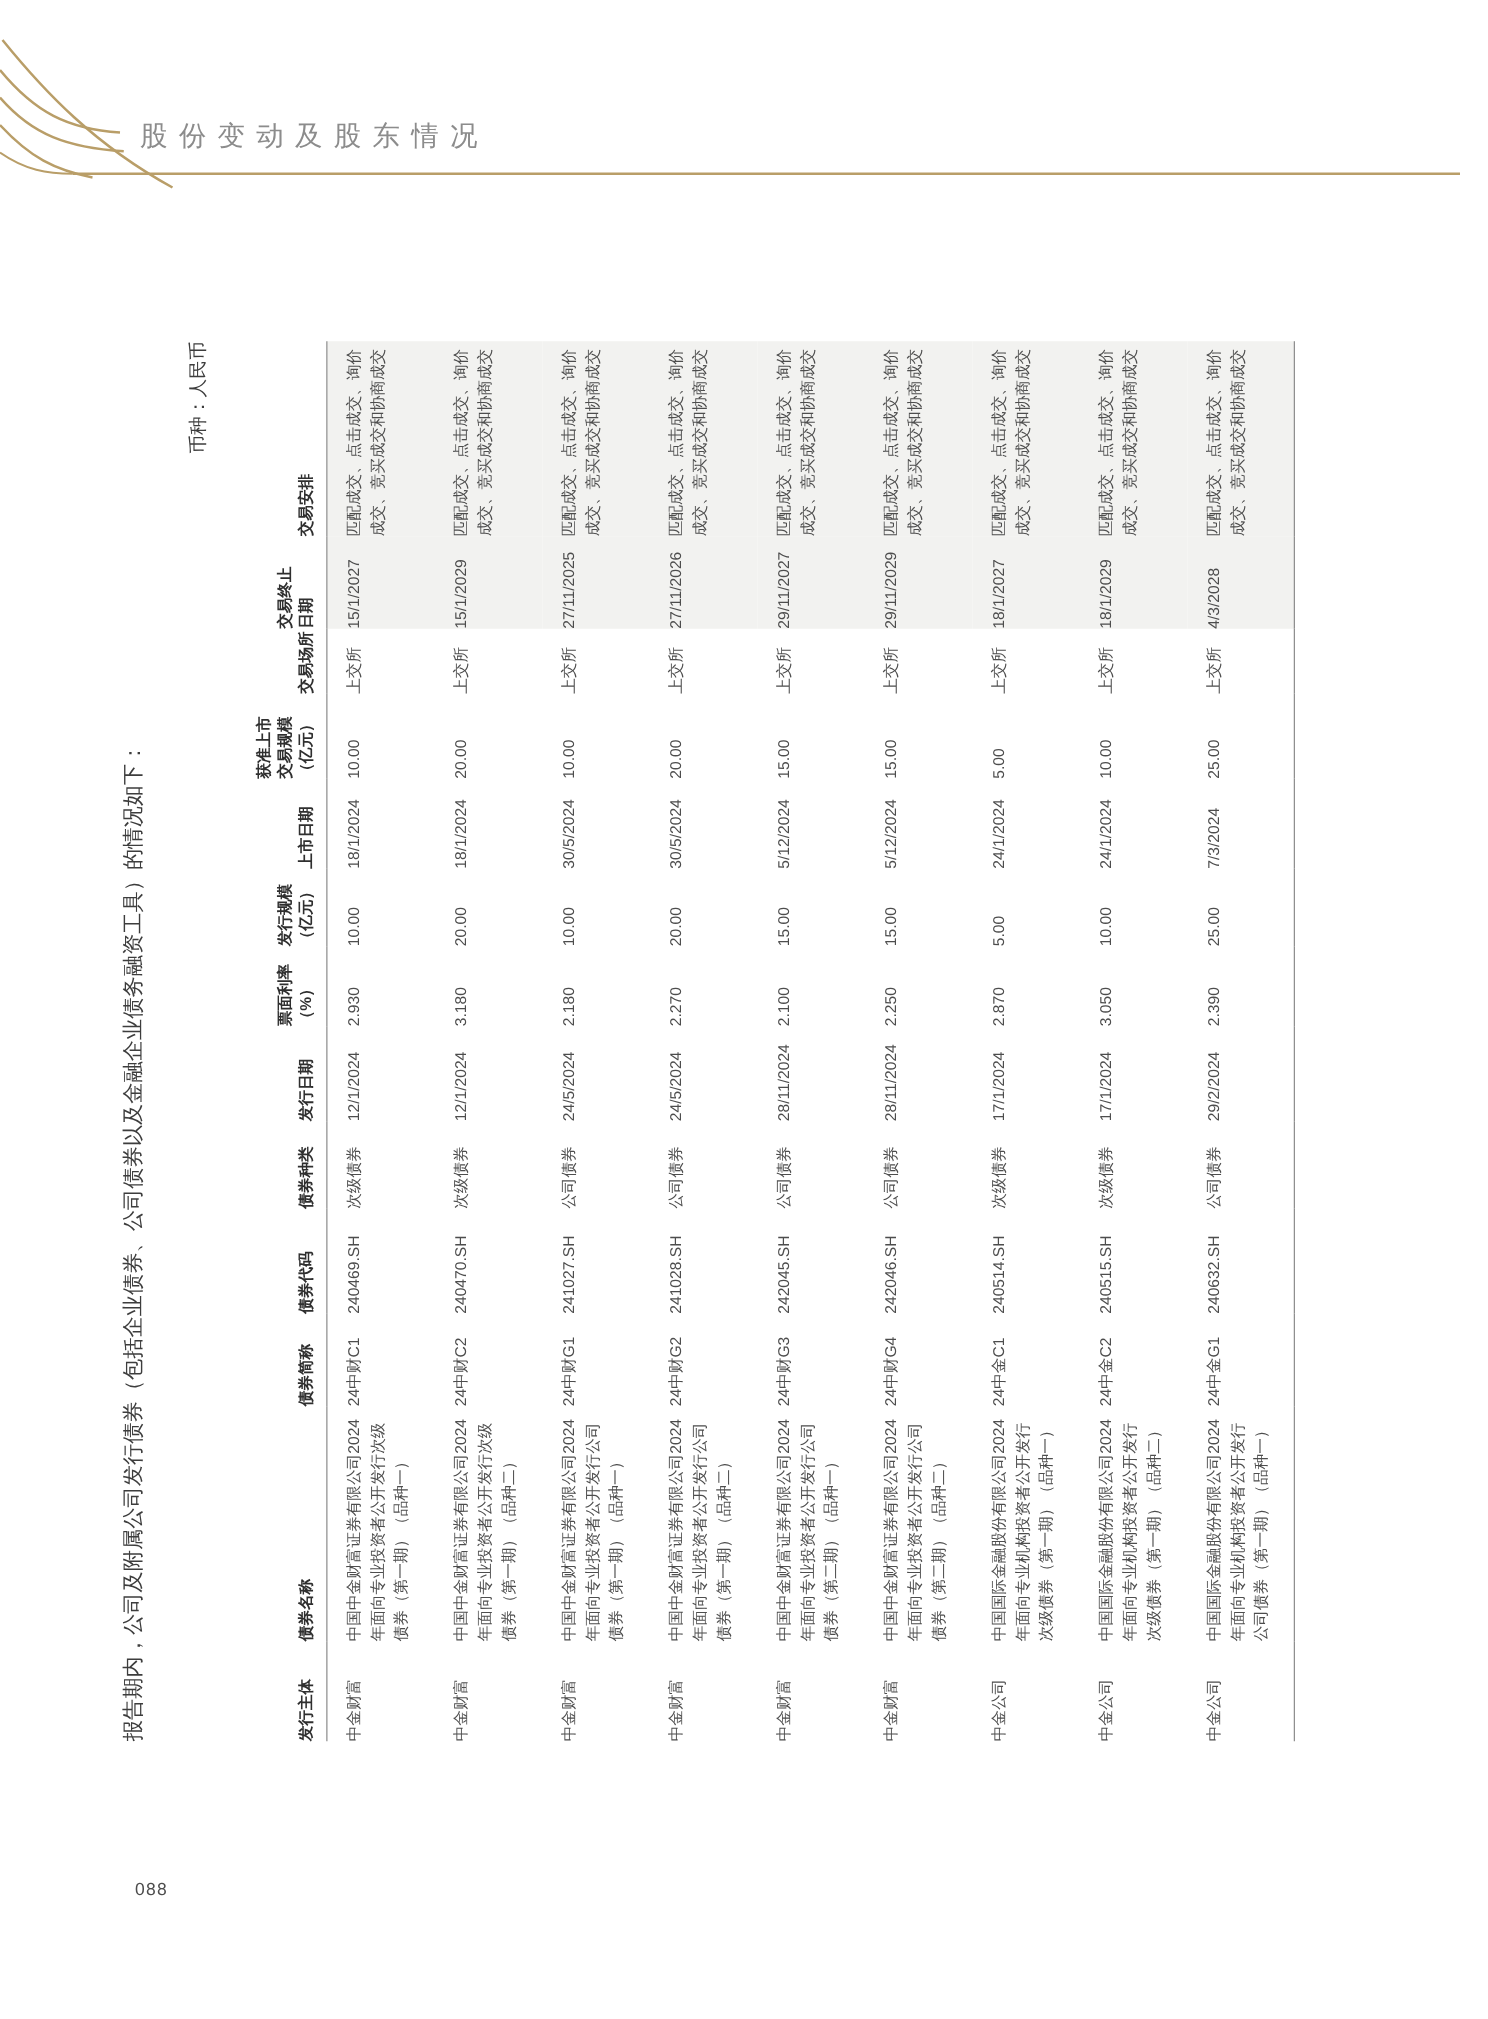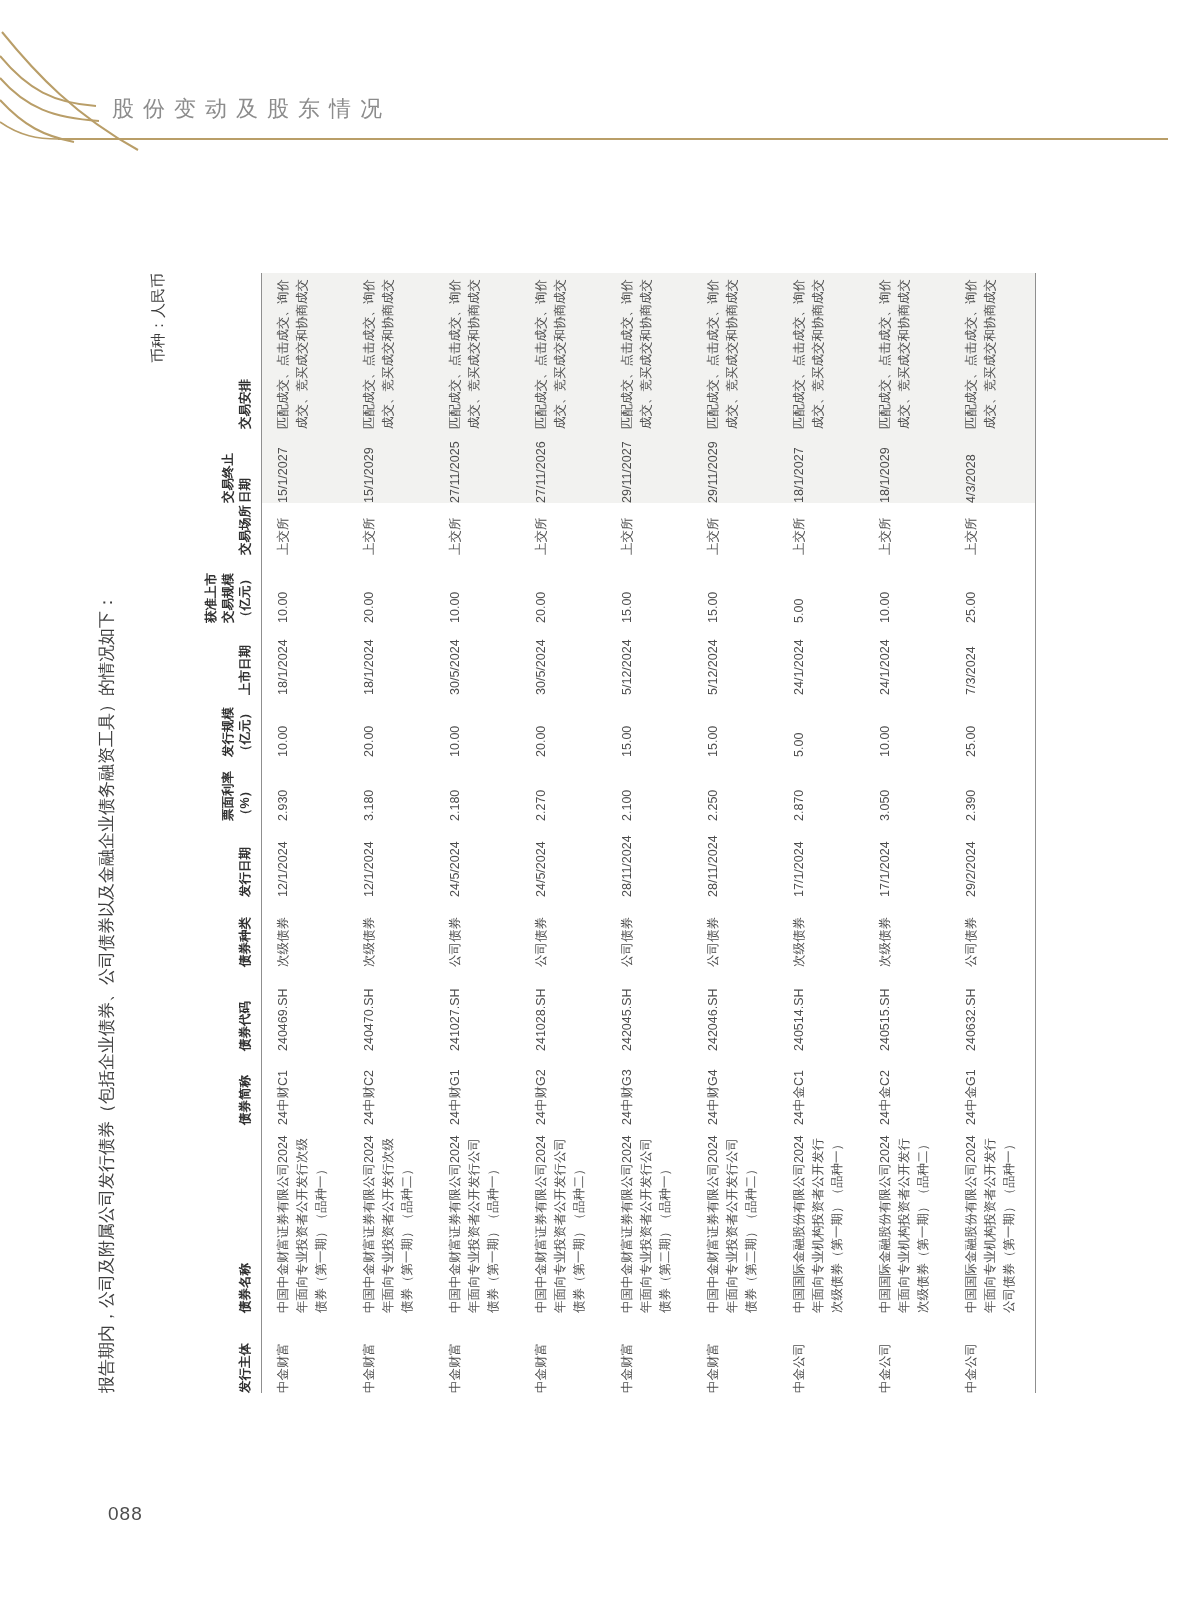--- a/index.html
+++ b/index.html
@@ -12,21 +12,21 @@
   .section-title {
     position:absolute; left:112px; top:94px;
     font-size:22px; letter-spacing:9px; color:#8c8c8c; font-weight:400;
   }
   .gold-rule {
     position:absolute; left:58px; top:138px; width:1110px; height:2px;
     background:#b99e68;
   }
   .page-number {
     position:absolute; left:108px; top:1503px;
-    font-size:19px; letter-spacing:1px; color:#4d4d4d;
+    font-size:14px; letter-spacing:1px; color:#4d4d4d;
   }
   
   .rotated {
     position:absolute; left:95px; top:1393px; width:1120px; height:990px;
     transform:rotate(-90deg); transform-origin:0 0;
   }
   .intro { font-size:17px; color:#3d3d3d; line-height:24px; }
   .currency { text-align:right; font-size:15px; color:#3d3d3d; margin-top:30px; }
   table.bonds {
     width:1120px; table-layout:fixed; border-collapse:collapse; margin-top:8px;

